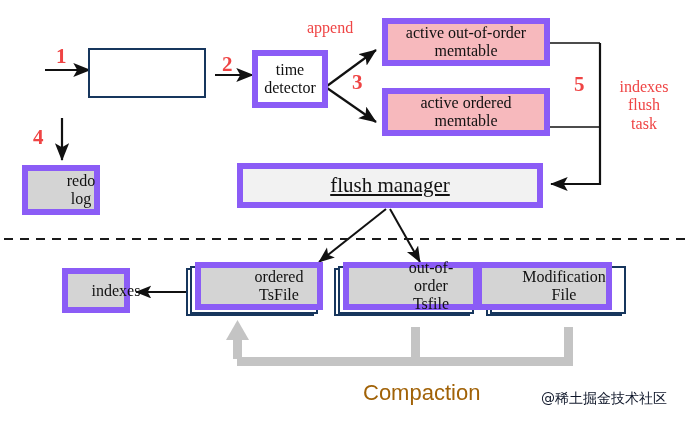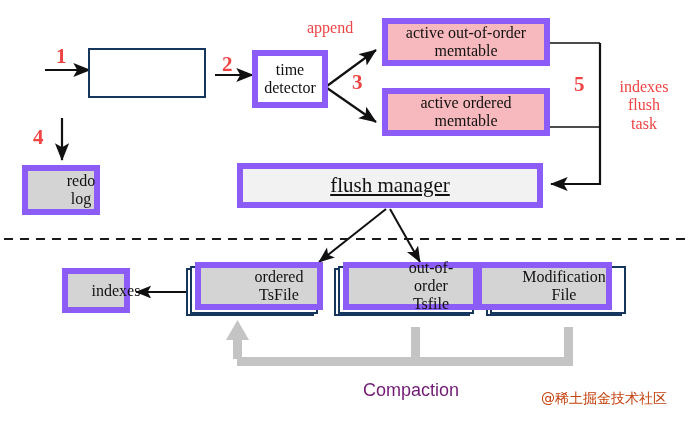--- a/index.html
+++ b/index.html
@@ -66,30 +66,30 @@
     font-size: 16px;
   }
   .label.multiline {
     white-space: normal;
     text-align: center;
     line-height: 1.15;
   }
   .compaction-label {
     position: absolute;
     font-family: "Liberation Sans", sans-serif;
-    font-size: 18px;
-    color: #701a75;
+    font-size: 22px;
+    color: #a16207;
     white-space: nowrap;
     z-index: 4;
   }
   .watermark {
     position: absolute;
     font-family: "DejaVu Sans", sans-serif;
     font-size: 14px;
-    color: #c2410c;
+    color: #0f172a;
     white-space: nowrap;
     z-index: 4;
   }
 </style>
 </head>
 <body>
 
 <div id="canvas">
 
   <svg id="wires" viewBox="0 0 691 422">

